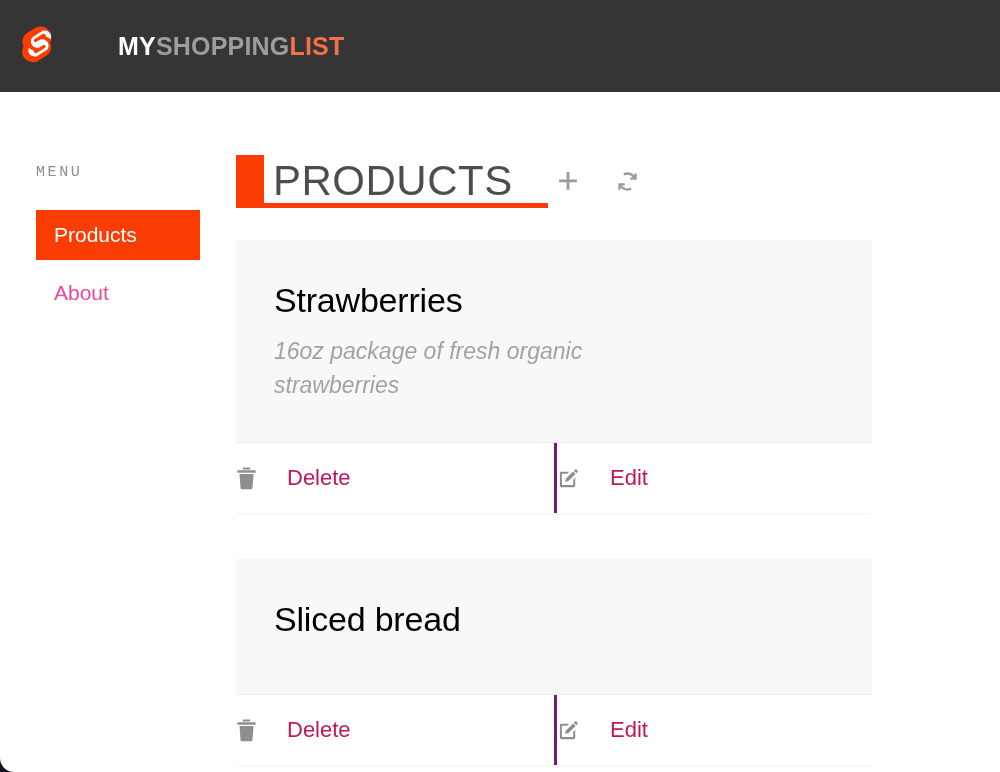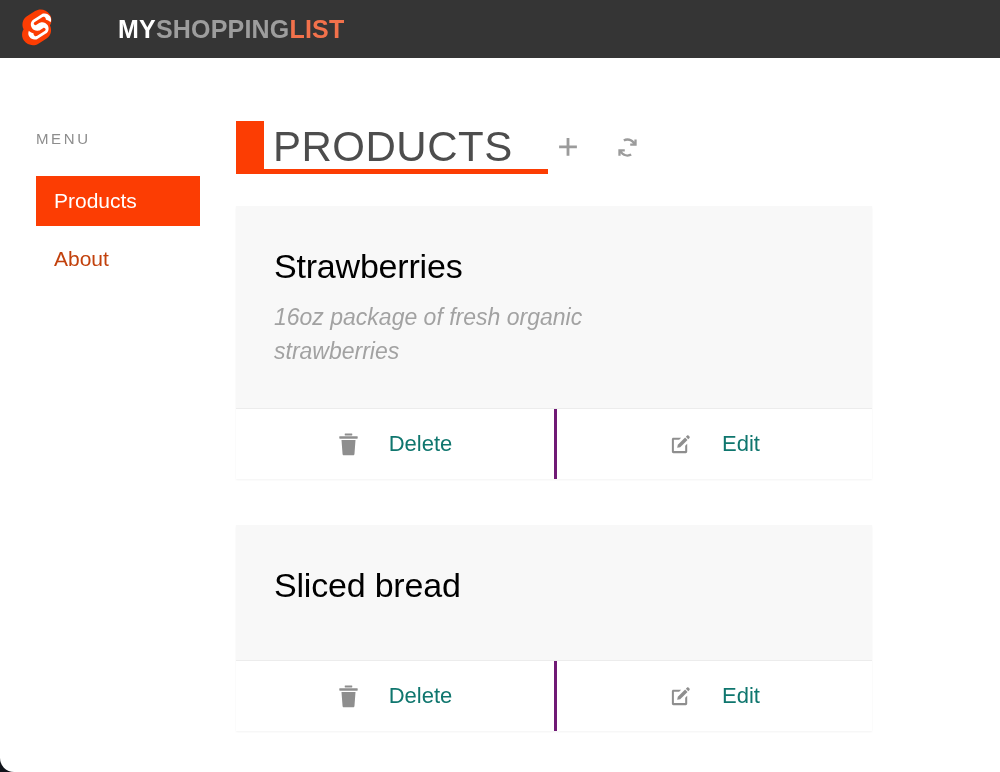--- a/index.html
+++ b/index.html
@@ -13,21 +13,21 @@
 
   body {
     background: #ffffff;
     font-family: "Liberation Sans", sans-serif;
     color: #222;
     position: relative;
   }
 
   
   .app-header {
-    height: 58px;
+    height: 92px;
     background: #353535;
     display: flex;
     align-items: center;
     padding-left: 18px;
     width: 100%;
   }
 
   .logo {
     width: 42px;
     height: 42px;
@@ -61,25 +61,26 @@
     flex: 0 0 236px;
     padding-left: 36px;
     padding-top: 12px;
   }
   .menu-label {
     font-size: 15px;
     letter-spacing: 2.6px;
     color: #8d8d8d;
     text-transform: uppercase;
     margin-bottom: 29px;
+    font-family: Liberation Mono, monospace;
   }
   .menu-item {
     display: block;
     font-size: 21px;
-    color: #c2410c;
+    color: #ec4899;
     padding: 13px 0 13px 18px;
     width: 164px;
     line-height: 1.15;
     cursor: pointer;
     border-radius: 0;
   }
   .menu-item.active {
     background: #fc3d03;
     color: #ffffff;
   }
@@ -173,25 +174,24 @@
 
   .card-footer {
     display: flex;
     background: #ffffff;
     border-top: 1px solid #ececec;
   }
   .card-action {
     flex: 1 1 50%;
     display: flex;
     align-items: center;
-    justify-content: center;
     gap: 30px;
     height: 70px;
     font-size: 22px;
-    color: #0f766e;
+    color: #be185d;
     cursor: pointer;
     background: none;
     border: none;
     font-family: "Liberation Sans", sans-serif;
   }
   .card-action + .card-action { border-left: 3px solid #701a75; }
   .card-action svg { display: block; color: #8e8e8e; }
 
   
   .window-corner {

